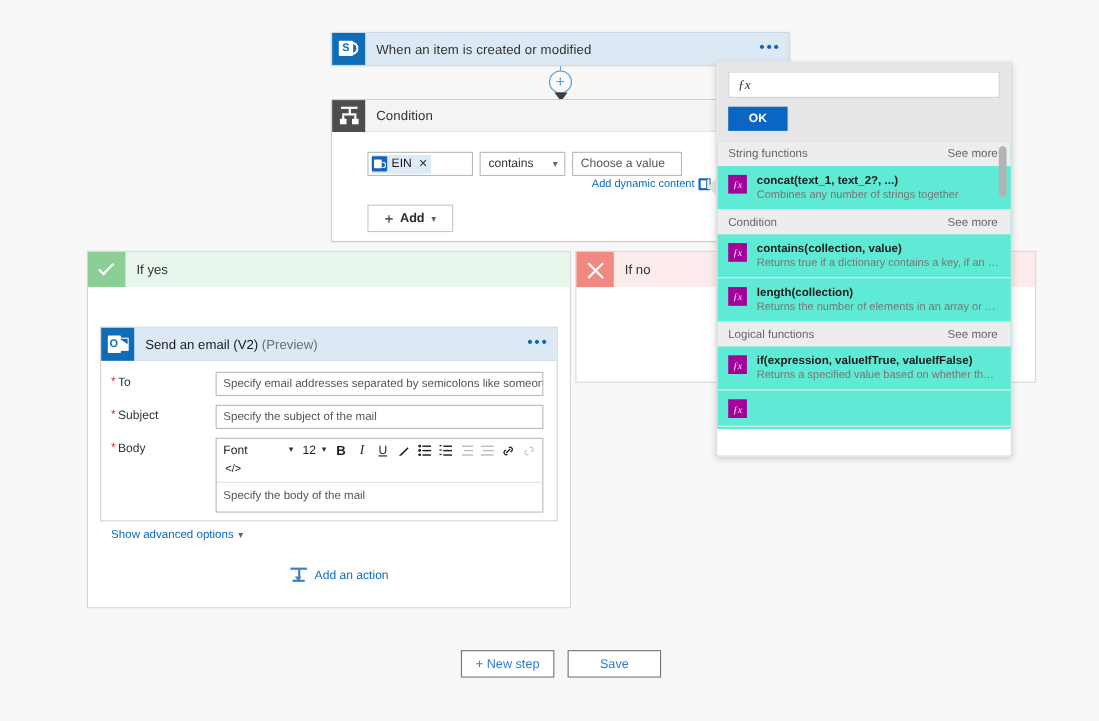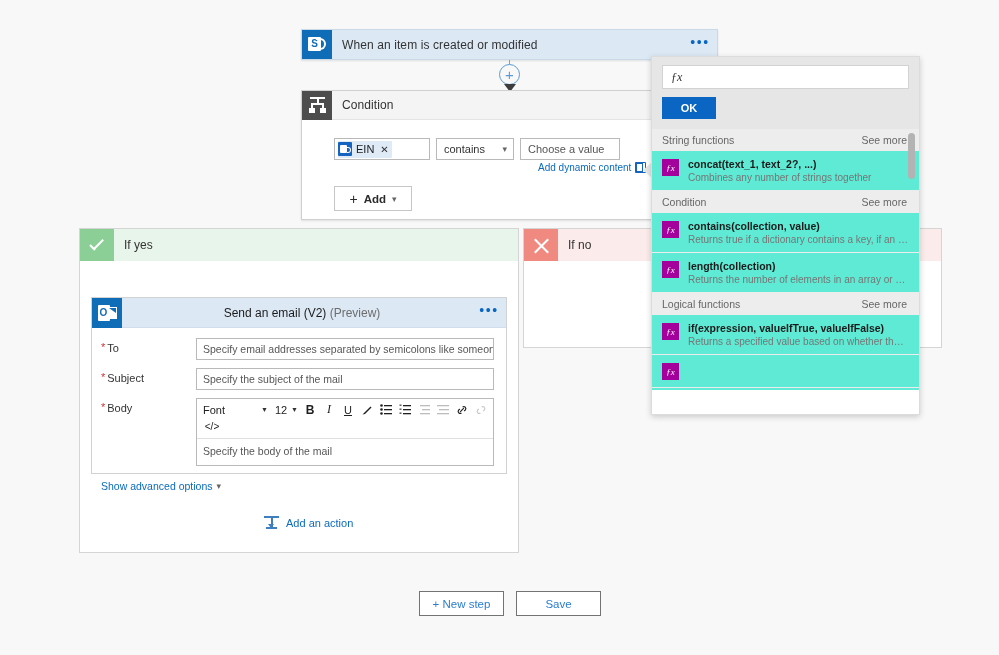--- a/index.html
+++ b/index.html
@@ -316,21 +316,21 @@
     width: 9px; height: 12px;
     background: #fff;
   }
   .ol-glyph .flap::after {
     content: ""; position: absolute; left: 1px; top: 1px;
     width: 0; height: 0;
     border-left: 7px solid transparent;
     border-top: 5px solid #0f6cb6;
   }
   #email-card .head .title {
-    flex: 1 1 auto; padding-left: 10px; font-size: 12px; color: #1b1b1b; text-align: center;
+    flex: 1 1 auto; padding-left: 10px; font-size: 12px; color: #1b1b1b;
   }
   #email-card .head .title .preview { color: #6d6d6d; }
 
   .form { padding: 10px 12px 0 9px; }
   .frow { display: flex; align-items: flex-start; margin-bottom: 8px; }
   .flabel {
     width: 95px; flex: 0 0 95px;
     font-size: 11px; color: #333;
     padding-top: 4px;
     display: flex;

